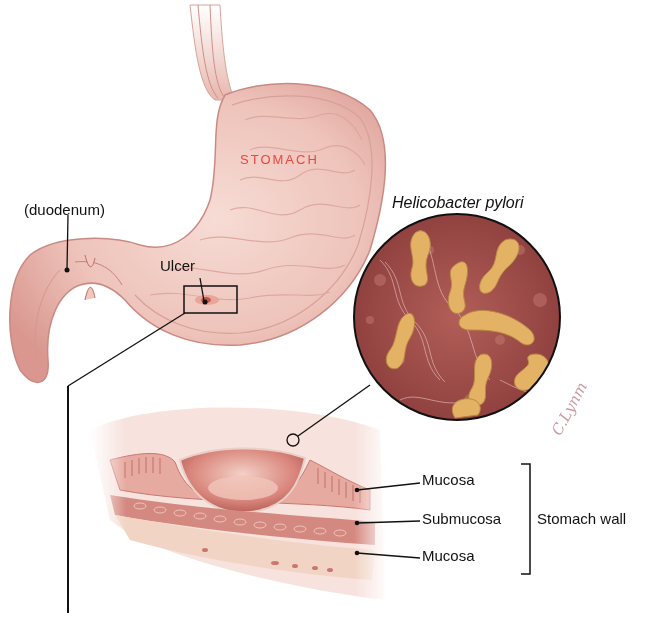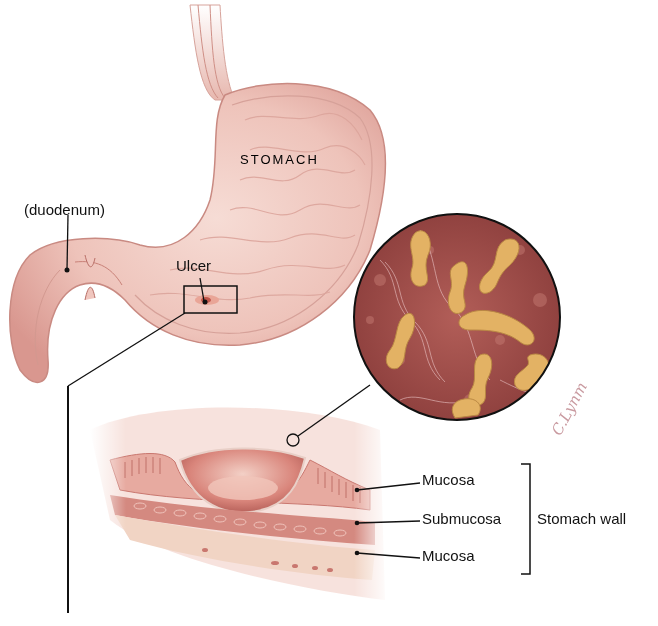--- a/index.html
+++ b/index.html
@@ -2,21 +2,21 @@
 <html><head>
 <meta charset="utf-8">
 <style>
   html, body { margin: 0; padding: 0; background: #ffffff; }
   body { width: 658px; height: 626px; position: relative; overflow: hidden;
          font-family: "Liberation Sans", sans-serif; }
   .stage { position: absolute; left: 0; top: 0; width: 658px; height: 626px; }
   svg.art { position: absolute; left: 0; top: 0; }
   .label { position: absolute; color: #111; font-size: 15px; line-height: 18px; white-space: nowrap; }
   .label.italic { font-style: italic; font-size: 16px; }
-  .stomach-title { position: absolute; color: #000000; font-size: 13px; letter-spacing: 2px; }
+  .stomach-title { position: absolute; color: #ef4444; font-size: 13px; letter-spacing: 2px; }
   .signature { position: absolute; color: #c99aa0; font-family: "DejaVu Serif", serif; font-style: italic;
                font-size: 15px; transform: rotate(-62deg); transform-origin: left top; }
 </style>
 </head>
 <body>
 
 <div class="stage">
 
   <svg class="art" width="658" height="626" viewBox="0 0 658 626">
     <defs>
@@ -205,20 +205,21 @@
           <path d="M530 355 C545 350, 555 365, 545 378 C535 390, 520 395, 515 385 C512 375, 522 372, 528 365 C530 360, 525 358, 530 355 Z"></path>
           <path d="M460 400 C475 395, 485 405, 478 415 L455 418 C450 410, 452 403, 460 400 Z"></path>
         </g>
       </g>
       <circle cx="457" cy="317" r="103" fill="none" stroke="#111" stroke-width="2"></circle>
     </g>
   </svg>
 
   <div class="stomach-title" style="left:240px; top:152px;">STOMACH</div>
   <div class="label" style="left:24px; top:201px;">(duodenum)</div>
-  <div class="label" style="left:160px; top:257px;margin-left:16px;">Ulcer</div>
+  <div class="label" style="left:160px; top:257px;">Ulcer</div>
+  <div class="label italic" style="left:392px; top:194px;">Helicobacter pylori</div>
   <div class="label" style="left:422px; top:471px;">Mucosa</div>
   <div class="label" style="left:422px; top:510px;">Submucosa</div>
   <div class="label" style="left:422px; top:547px;">Mucosa</div>
   <div class="label" style="left:537px; top:510px;text-align:right;">Stomach wall</div>
   <div class="signature" style="left:548px; top:430px;">C.Lynm</div>
 
 </div>
 
 </body></html>

